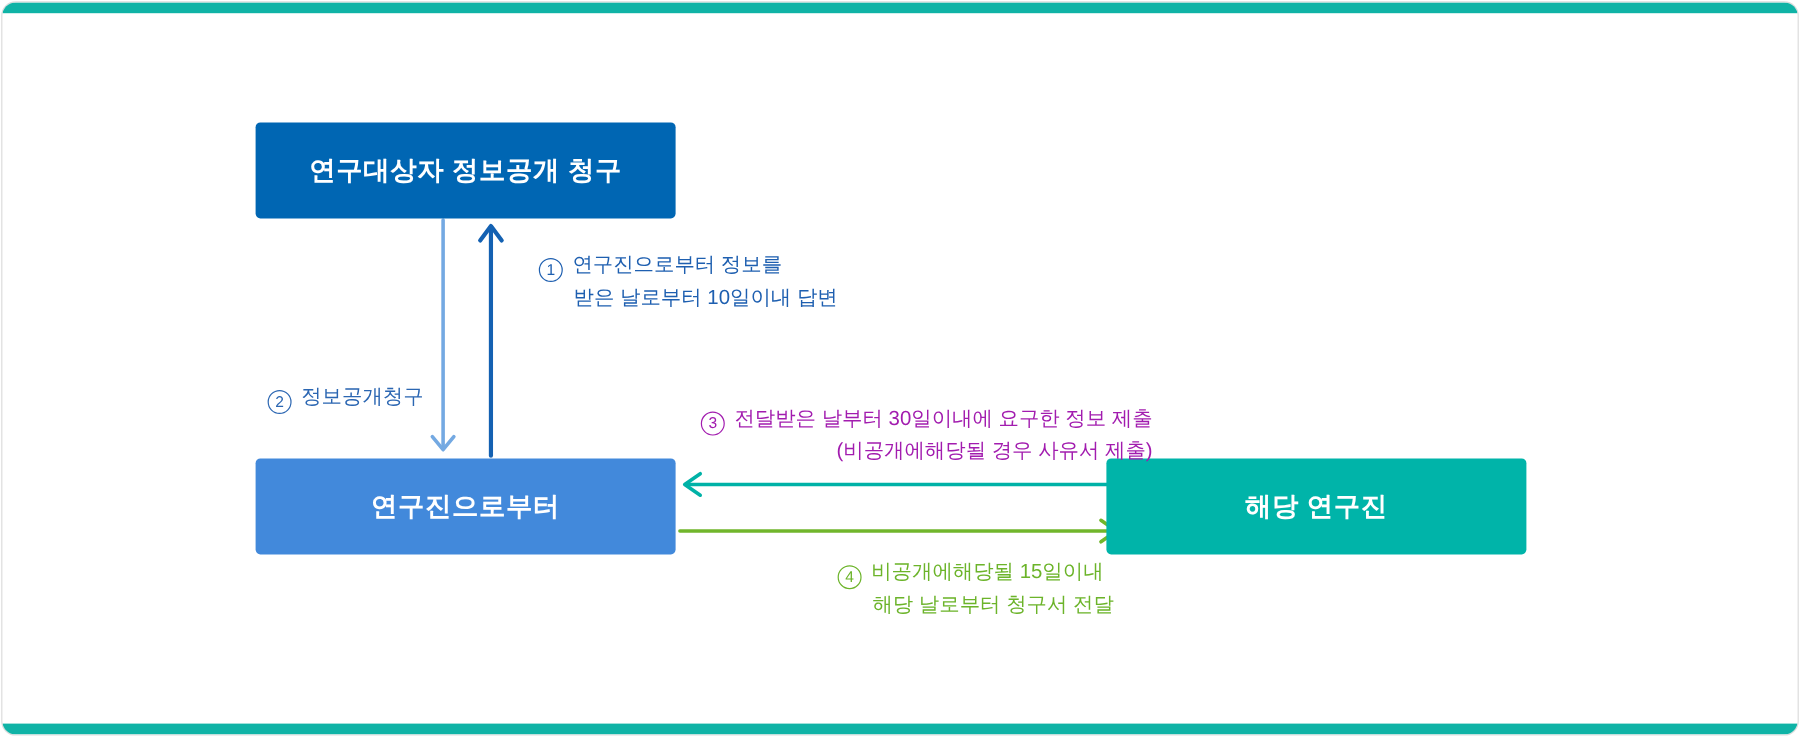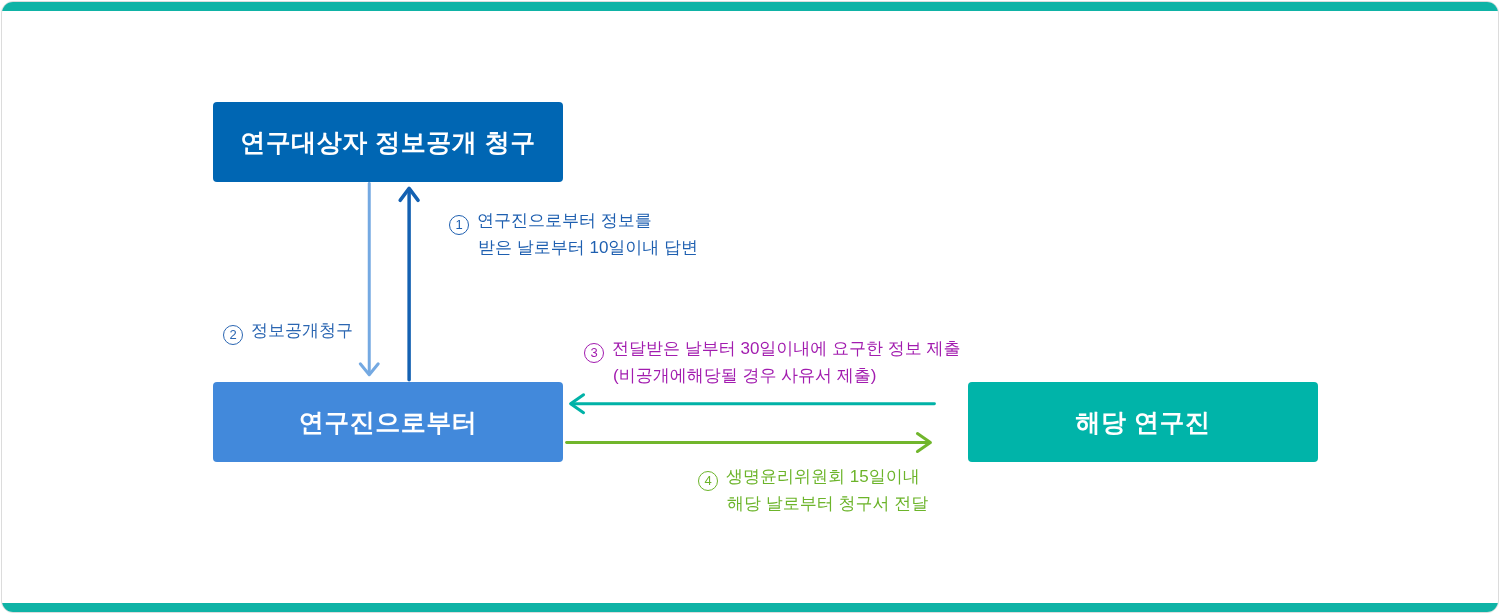--- a/index.html
+++ b/index.html
@@ -26,27 +26,27 @@
 
   .node {
     position: absolute;
     width: 350px;
     height: 80px;
     border-radius: 4px;
     display: flex;
     align-items: center;
     justify-content: center;
     color: #ffffff;
-    font-size: 25px;
+    font-size: 22px;
     font-weight: bold;
     letter-spacing: 0.5px;
   }
   .node-request     { left: 211px; top: 100px; background: #0066b3; }
   .node-committee   { left: 211px; top: 380px; background: #4289db; }
-  .node-researchers { left: 966px; top: 380px; background: #00b4a9; }
+  .node-researchers { left: 920px; top: 380px; background: #00b4a9; }
 
   .arrow-layer {
     position: absolute;
     inset: 0;
     width: 100%;
     height: 100%;
     pointer-events: none;
   }
 
   .edge-label {
@@ -60,21 +60,21 @@
     width: 20px;
     height: 20px;
     line-height: 18px;
     border: 1px solid currentColor;
     border-radius: 50%;
     text-align: center;
     font-size: 13px;
     margin-right: 8px;
     vertical-align: -3px;
   }
-  .edge-label .line2 { padding-left: 29px; }
+  .edge-label .line2 { padding-left: 29px; text-align: right; }
   .label-reply   { left: 427px; top: 206px; color: #1e5fb0; margin-left: 20px; }
   .label-request { left: 221px; top: 316px; color: #2b66b2; }
   .label-submit  { left: 582px; top: 334px; color: #a21caf; }
   .label-forward { left: 696px; top: 462px; color: #6cb42a; }
 </style>
 </head>
 <body>
 
 <div class="frame">
   <div class="bar bar-top"></div>
@@ -128,17 +128,17 @@
 
   <div class="edge-label label-submit">
     <div>
       <span class="num">3</span><span>전달받은 날부터 30일이내에 요구한 정보 제출</span>
     </div>
     <div class="line2">(비공개에해당될 경우 사유서 제출)</div>
   </div>
 
   <div class="edge-label label-forward">
     <div>
-      <span class="num">4</span><span>생명윤리위원회 15일이내</span>
+      <span class="num">4</span><span>비공개에해당될 15일이내</span>
     </div>
     <div class="line2">해당 날로부터 청구서 전달</div>
   </div>
 </div>
 
 </body></html>

